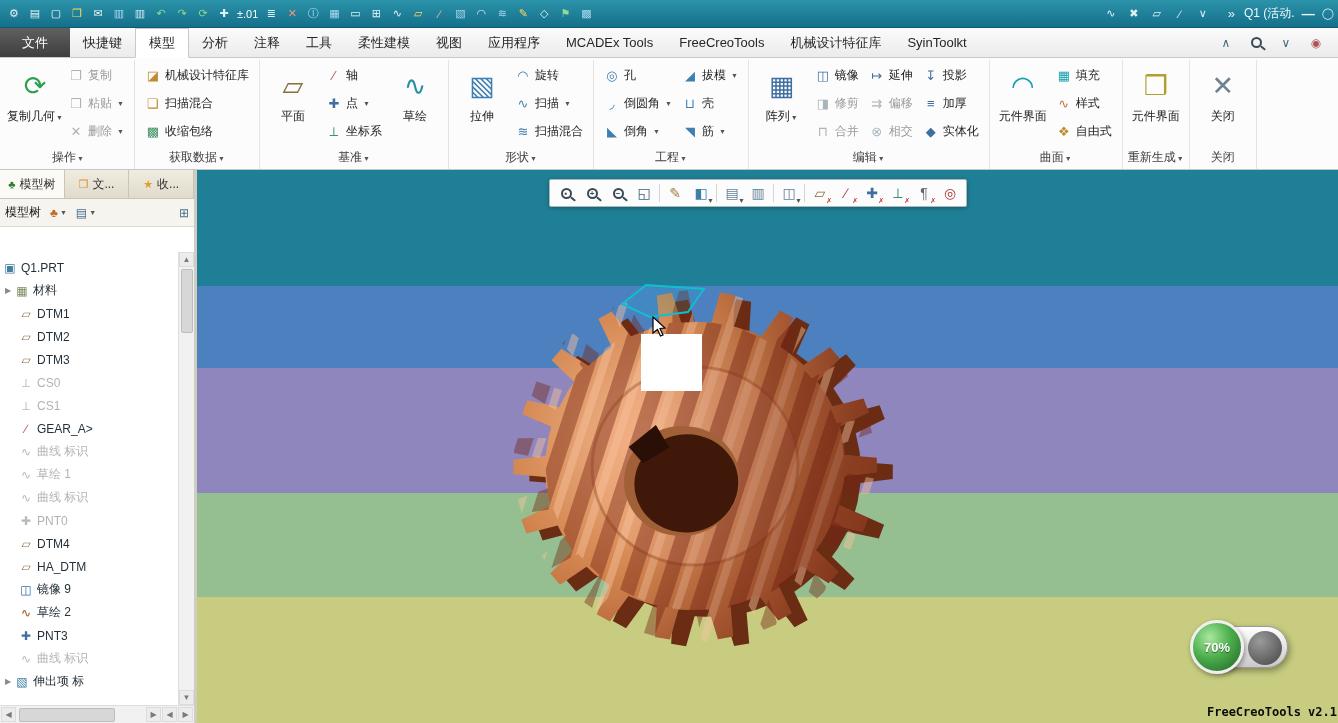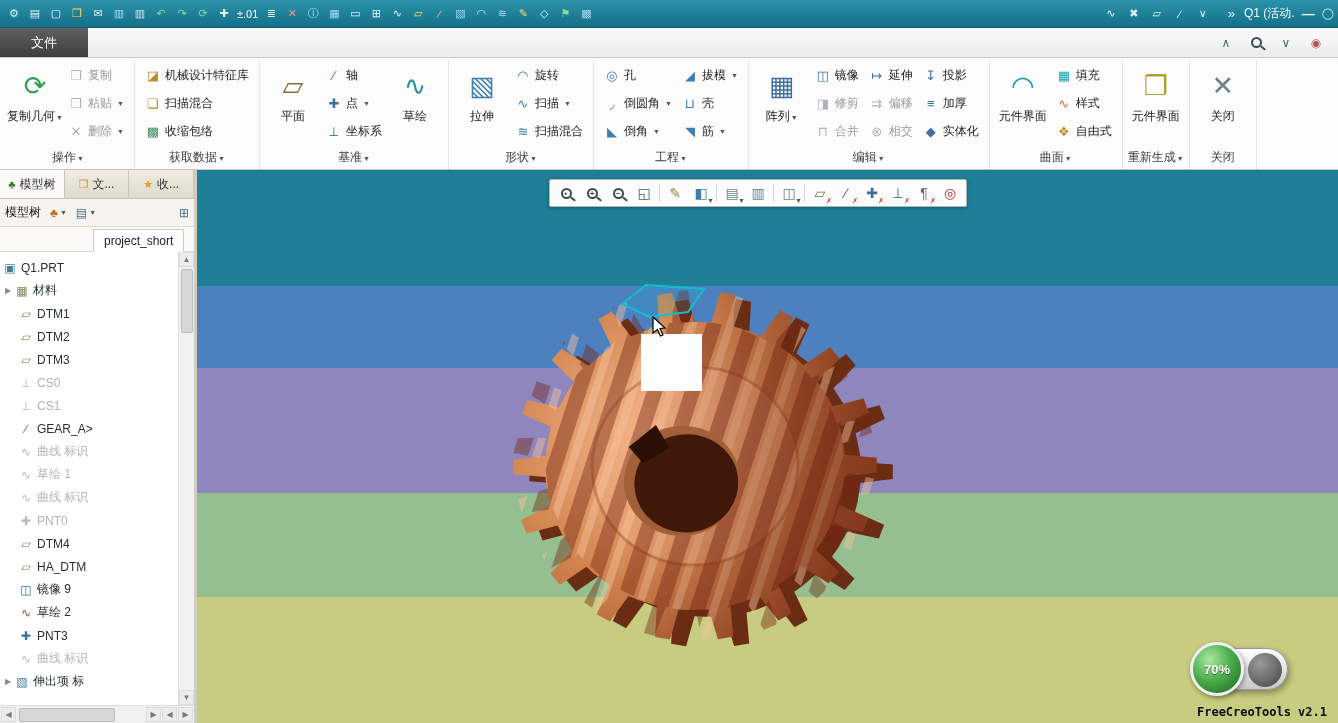--- a/index.html
+++ b/index.html
@@ -16,21 +16,21 @@
   .tb-spacer{flex:1}
   .tb-right{display:flex;align-items:center;gap:3px}
   .tb-overflow{color:#dff0f5;font-size:13px;margin:0 8px 0 14px}
   .tb-title{color:#eef8fb;font-size:12px;white-space:nowrap}
   .tb-min{color:#eef8fb;font-size:13px;margin:0 6px;font-weight:bold}
   .tb-corner{color:#cfe8ee;font-size:11px}
 
   
   .tabbar{position:absolute;top:28px;left:0;width:100%;height:30px;display:flex;align-items:stretch;
     background:linear-gradient(#fbfbfb,#ebebeb);border-bottom:1px solid #c9c9c9}
-  .file-tab{width:88px;background:linear-gradient(#606060,#3e3e3e);color:#fff;display:flex;align-items:center;justify-content:center;font-size:13px}
+  .file-tab{width:70px;background:linear-gradient(#606060,#3e3e3e);color:#fff;display:flex;align-items:center;justify-content:center;font-size:13px}
   .tabs{display:flex;align-items:stretch}
   .tab{padding:0 13px;display:flex;align-items:center;font-size:13px;color:#262626;white-space:nowrap;cursor:default}
   .tab.active{background:#fff;border:1px solid #c9c9c9;border-bottom:1px solid #fff;margin-bottom:-1px}
   .tab-ctrl{display:flex;align-items:center;gap:10px;margin-left:auto;padding-right:12px}
   .tctl{width:20px;height:20px;display:flex;align-items:center;justify-content:center;font-size:12px;color:#3e6c7c}
 
   
   .mag{position:relative;width:11px;height:11px;border:2px solid #3a4a55;border-radius:50%;
     display:inline-flex;align-items:center;justify-content:center;font-size:8px;font-weight:bold;color:#3a4a55}
   .mag::after{content:"";position:absolute;width:6px;height:2px;background:#3a4a55;right:-6px;bottom:-3px;transform:rotate(40deg);border-radius:1px}
@@ -79,30 +79,30 @@
     display:flex;align-items:center;padding:0 3px;box-shadow:0 1px 4px rgba(0,0,0,.3);z-index:8}
   .vbtn{width:26px;height:24px;display:flex;align-items:center;justify-content:center;position:relative;border-radius:2px;font-size:14px}
   .vsep{width:1px;height:18px;background:#d5d5d5;margin:0 2px}
   .vmark{position:absolute;right:1px;bottom:0;font-size:7px;color:#c03030}
   .varr{position:absolute;right:0;bottom:1px;font-size:7px;color:#555}
 
   #gear-svg{position:absolute;left:303px;top:100px;z-index:2}
   .white-box{position:absolute;left:444px;top:164px;width:61px;height:57px;background:#ffffff;z-index:5}
   .cursor{position:absolute;left:455px;top:146px;z-index:10}
 
-  .pwidget{position:absolute;left:993px;top:470px;width:112px;height:62px;z-index:6}
+  .pwidget{position:absolute;left:993px;top:448px;width:112px;height:62px;z-index:6}
   .ppill{position:absolute;left:12px;top:8px;width:86px;height:42px;border-radius:21px;border:1px solid #9a9a9a;
     background:linear-gradient(180deg,#ffffff,#c9c9c9);box-shadow:2px 3px 6px rgba(0,0,0,.35)}
   .pknob{position:absolute;right:5px;top:4px;width:34px;height:34px;border-radius:50%;
     background:radial-gradient(circle at 35% 30%,#9a9a9a,#5a5a5a 75%)}
   .psphere{position:absolute;left:0;top:2px;width:54px;height:54px;border-radius:50%;border:3px solid #efefef;
     background:radial-gradient(circle at 35% 30%,#a9e8a0,#4cae4c 45%,#2e7d32 80%,#1b5e20);
     box-shadow:1px 2px 5px rgba(0,0,0,.4);display:flex;align-items:center;justify-content:center;
     color:#fff;font-weight:bold;font-size:13px;text-shadow:0 1px 1px rgba(0,0,0,.5)}
-  .watermark{position:absolute;right:11px;bottom:4px;z-index:6;font-family:"DejaVu Sans Mono",monospace;
+  .watermark{position:absolute;right:1px;bottom:4px;z-index:6;font-family:"DejaVu Sans Mono",monospace;
     font-weight:bold;font-size:12px;color:#0a0a0a}
 </style>
 </head>
 <body>
 
 <div class="screen">
 
   <div class="titlebar" style="background: linear-gradient(rgb(43, 147, 169), rgb(20, 112, 138));">
     <div class="qat" id="qat">
         <span class="qicon" style="color: rgb(223, 240, 245);">⚙</span>
@@ -143,20 +143,34 @@
         <span class="qicon" style="color: rgb(223, 240, 245);">∨</span>
       </div>
     <span class="tb-overflow">»</span>
     <span class="tb-title">Q1 (活动.</span>
     <span class="tb-min">—</span>
     <span class="tb-corner">◯</span>
   </div>
 
   <div class="tabbar">
     <div class="file-tab">文件</div>
+    <div class="tabs" id="tabs">
+        <div class="tab">快捷键</div>
+        <div class="tab active">模型</div>
+        <div class="tab">分析</div>
+        <div class="tab">注释</div>
+        <div class="tab">工具</div>
+        <div class="tab">柔性建模</div>
+        <div class="tab">视图</div>
+        <div class="tab">应用程序</div>
+        <div class="tab">MCADEx Tools</div>
+        <div class="tab">FreeCreoTools</div>
+        <div class="tab">机械设计特征库</div>
+        <div class="tab">SyinToolkt</div>
+      </div>
     <div class="tab-ctrl" id="tabctrl">
         <span class="tctl">∧</span>
         <span class="tctl">
           <span class="mag"></span>
         </span>
         <span class="tctl">∨</span>
         <span class="tctl" style="color: rgb(176, 80, 80);">◉</span>
       </div>
   </div>
 
@@ -393,23 +407,20 @@
             <span class="arr">▼</span>
           </span>
           <span class="ptb">
             <span style="color: rgb(72, 112, 143);">▤</span>
             <span class="arr">▼</span>
           </span>
           <span class="ptb" style="margin-left: auto;">
             <span style="color: rgb(72, 112, 143);">⊞</span>
           </span>
         </span>
-    </div>
-    <div class="subtabbar">
-      <div class="subtab">project_short</div>
     </div>
     <div class="tree" id="tree">
         <div class="trow" style="padding-left: 2px;">
           <span class="tic" style="color: rgb(63, 127, 160);">▣</span>
           <span>Q1.PRT</span>
         </div>
         <div class="trow" style="padding-left: 2px;">
           <span class="texp">▶</span>
           <span class="tic" style="color: rgb(122, 138, 90);">▦</span>
           <span>材料</span>

